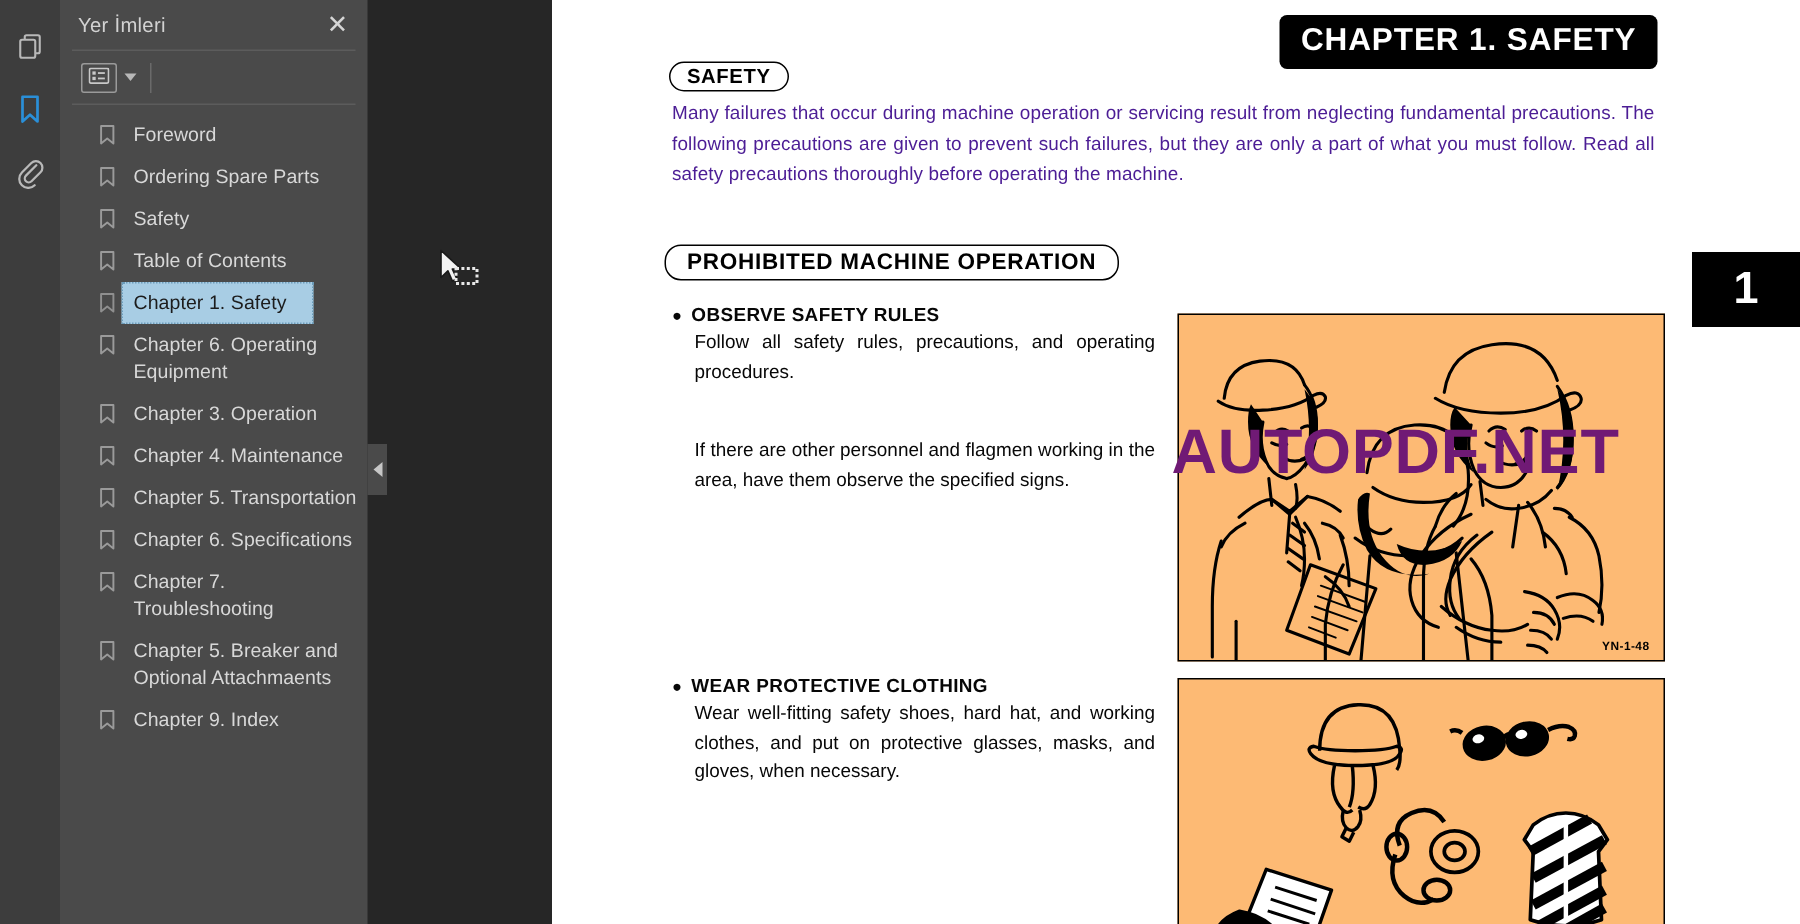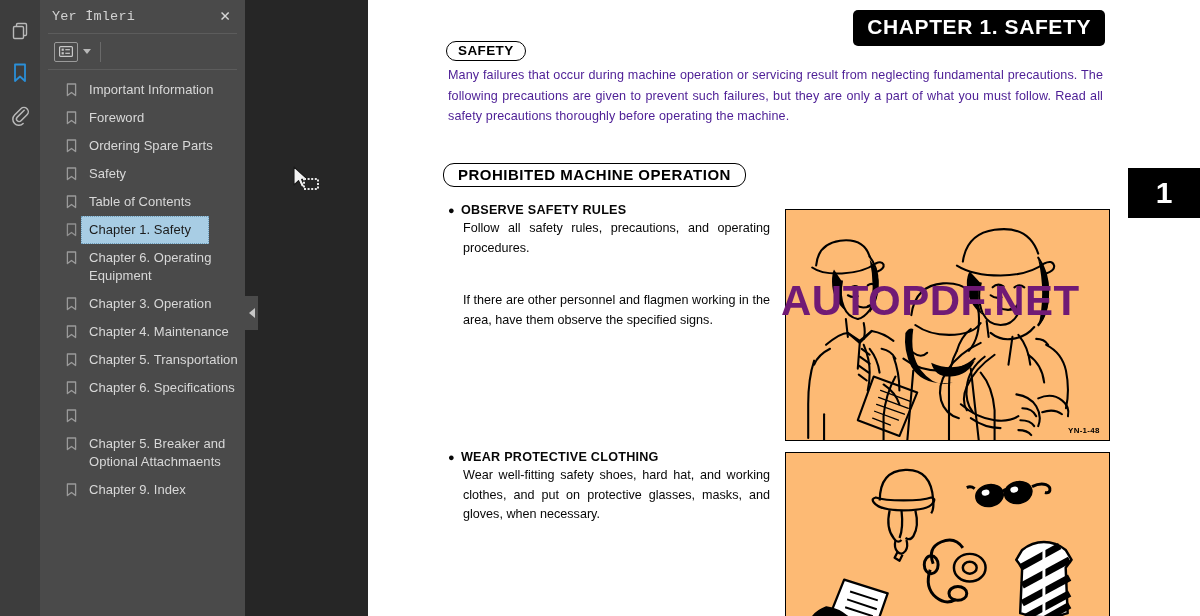--- a/index.html
+++ b/index.html
@@ -39,21 +39,20 @@
     width: 205px; height: 616px;
     background: #4a4a4a;
     box-sizing: border-box;
     overflow: hidden;
   }
   .bm-header {
     position: relative;
     height: 33px;
     display: flex; align-items: center;
     padding: 0 10px 0 12px;
-    font-family: Liberation Mono, monospace;
   }
   .bm-title {
     color: #d2d2d2;
     font-size: 13.5px;
     letter-spacing: .2px;
     flex: 1;
     white-space: nowrap;
   }
   .bm-close {
     color: #d5d5d5;
@@ -339,26 +338,20 @@
       <div class="tb-caret"></div>
       <div class="tb-sep"></div>
     </div>
     <div class="bm-divider"></div>
 
     <div class="bm-list" id="bookmark-list">
         <div class="bm-item">
           <span class="bmk-icon"><svg width="11" height="14" viewBox="0 0 11 14">
               <path d="M1.4 1 H9.6 V12.6 L5.5 9.4 L1.4 12.6 Z" fill="none" stroke="#9a9a9a" stroke-width="1.3" stroke-linejoin="round"></path>
             </svg></span>
-          <span class="bm-label">Important Information</span>
-        </div>
-        <div class="bm-item">
-          <span class="bmk-icon"><svg width="11" height="14" viewBox="0 0 11 14">
-              <path d="M1.4 1 H9.6 V12.6 L5.5 9.4 L1.4 12.6 Z" fill="none" stroke="#9a9a9a" stroke-width="1.3" stroke-linejoin="round"></path>
-            </svg></span>
           <span class="bm-label">Foreword</span>
         </div>
         <div class="bm-item">
           <span class="bmk-icon"><svg width="11" height="14" viewBox="0 0 11 14">
               <path d="M1.4 1 H9.6 V12.6 L5.5 9.4 L1.4 12.6 Z" fill="none" stroke="#9a9a9a" stroke-width="1.3" stroke-linejoin="round"></path>
             </svg></span>
           <span class="bm-label">Ordering Spare Parts</span>
         </div>
         <div class="bm-item">
           <span class="bmk-icon"><svg width="11" height="14" viewBox="0 0 11 14">
@@ -405,20 +398,21 @@
         <div class="bm-item">
           <span class="bmk-icon"><svg width="11" height="14" viewBox="0 0 11 14">
               <path d="M1.4 1 H9.6 V12.6 L5.5 9.4 L1.4 12.6 Z" fill="none" stroke="#9a9a9a" stroke-width="1.3" stroke-linejoin="round"></path>
             </svg></span>
           <span class="bm-label">Chapter 6. Specifications</span>
         </div>
         <div class="bm-item">
           <span class="bmk-icon"><svg width="11" height="14" viewBox="0 0 11 14">
               <path d="M1.4 1 H9.6 V12.6 L5.5 9.4 L1.4 12.6 Z" fill="none" stroke="#9a9a9a" stroke-width="1.3" stroke-linejoin="round"></path>
             </svg></span>
+          <span class="bm-label">Chapter 7. Troubleshooting</span>
         </div>
         <div class="bm-item">
           <span class="bmk-icon"><svg width="11" height="14" viewBox="0 0 11 14">
               <path d="M1.4 1 H9.6 V12.6 L5.5 9.4 L1.4 12.6 Z" fill="none" stroke="#9a9a9a" stroke-width="1.3" stroke-linejoin="round"></path>
             </svg></span>
           <span class="bm-label">Chapter 5. Breaker and Optional Attachmaents</span>
         </div>
         <div class="bm-item">
           <span class="bmk-icon"><svg width="11" height="14" viewBox="0 0 11 14">
               <path d="M1.4 1 H9.6 V12.6 L5.5 9.4 L1.4 12.6 Z" fill="none" stroke="#9a9a9a" stroke-width="1.3" stroke-linejoin="round"></path>

